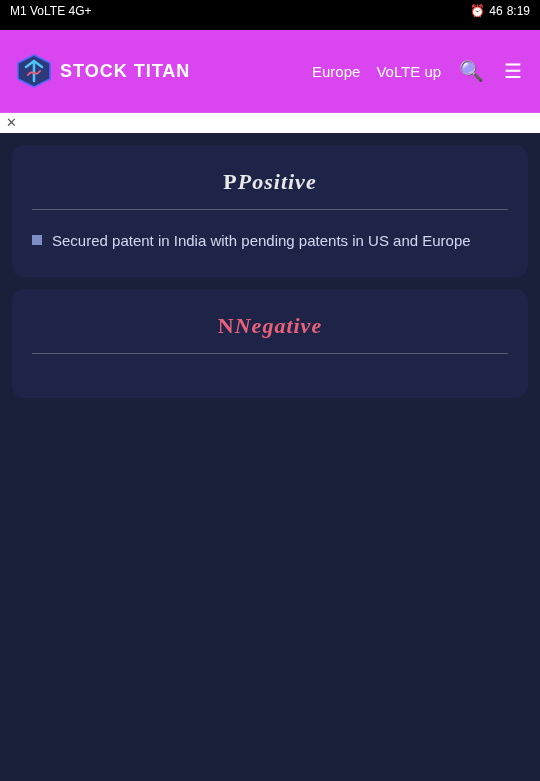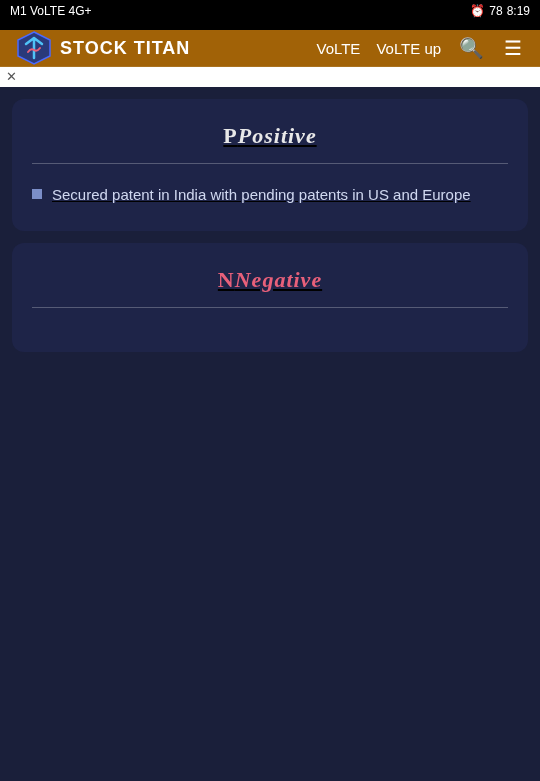--- a/index.html
+++ b/index.html
@@ -29,24 +29,24 @@
       gap: 4px;
     }
     .status-right {
       display: flex;
       align-items: center;
       gap: 4px;
     }
 
     
     .header {
-      background: #a16207;
-      display: flex;
-      align-items: center;
-      padding: 0 16px;
+      background: #d946ef;
+      display: flex;
+      align-items: center;
+      padding: 23px 16px;
       gap: 12px;
       border-bottom: 1px solid rgba(255,255,255,0.1);
     }
     .logo-area {
       display: flex;
       align-items: center;
       gap: 8px;
       flex: 1;
     }
     .logo-icon {
@@ -96,21 +96,20 @@
       color: #555;
       cursor: pointer;
     }
 
     
     .content {
       padding: 12px;
       display: flex;
       flex-direction: column;
       gap: 12px;
-      text-decoration: underline;
     }
 
     
     .card {
       background: #1e2448;
       border-radius: 12px;
       padding: 24px 20px;
     }
 
     
@@ -167,37 +166,37 @@
   </style>
 </head>
 <body>
 
 <div class="status-bar">
   <div class="status-left">
     <span>M1  VoLTE  4G+</span>
   </div>
   <div class="status-right">
     <span>⏰</span>
-    <span>78</span>
+    <span>46</span>
     <span>8:19</span>
   </div>
 </div>
 
 <div class="header">
   <div class="logo-area">
 
     <svg class="logo-icon" viewBox="0 0 36 36" xmlns="http://www.w3.org/2000/svg">
       <polygon points="18,2 34,10 34,26 18,34 2,26 2,10" fill="#2a3a7a" stroke="#4a6aff" stroke-width="1.5"></polygon>
       <path d="M18 8 L18 28 M10 14 L18 8 L26 14" stroke="#4fc3f7" stroke-width="2.5" fill="none" stroke-linecap="round" stroke-linejoin="round"></path>
       <path d="M12 22 Q15 18 18 20 Q21 22 24 18" stroke="#e8607a" stroke-width="2" fill="none" stroke-linecap="round"></path>
     </svg>
     <span class="logo-text">STOCK TITAN</span>
   </div>
   <div class="nav-links">
-    <span class="nav-link">VoLTE</span>
+    <span class="nav-link">Europe</span>
     <span class="nav-link">VoLTE up</span>
     <span class="nav-icon">🔍</span>
     <span class="nav-icon">☰</span>
   </div>
 </div>
 
 <div class="ad-banner">
   <span class="ad-close">✕</span>
 </div>
 

